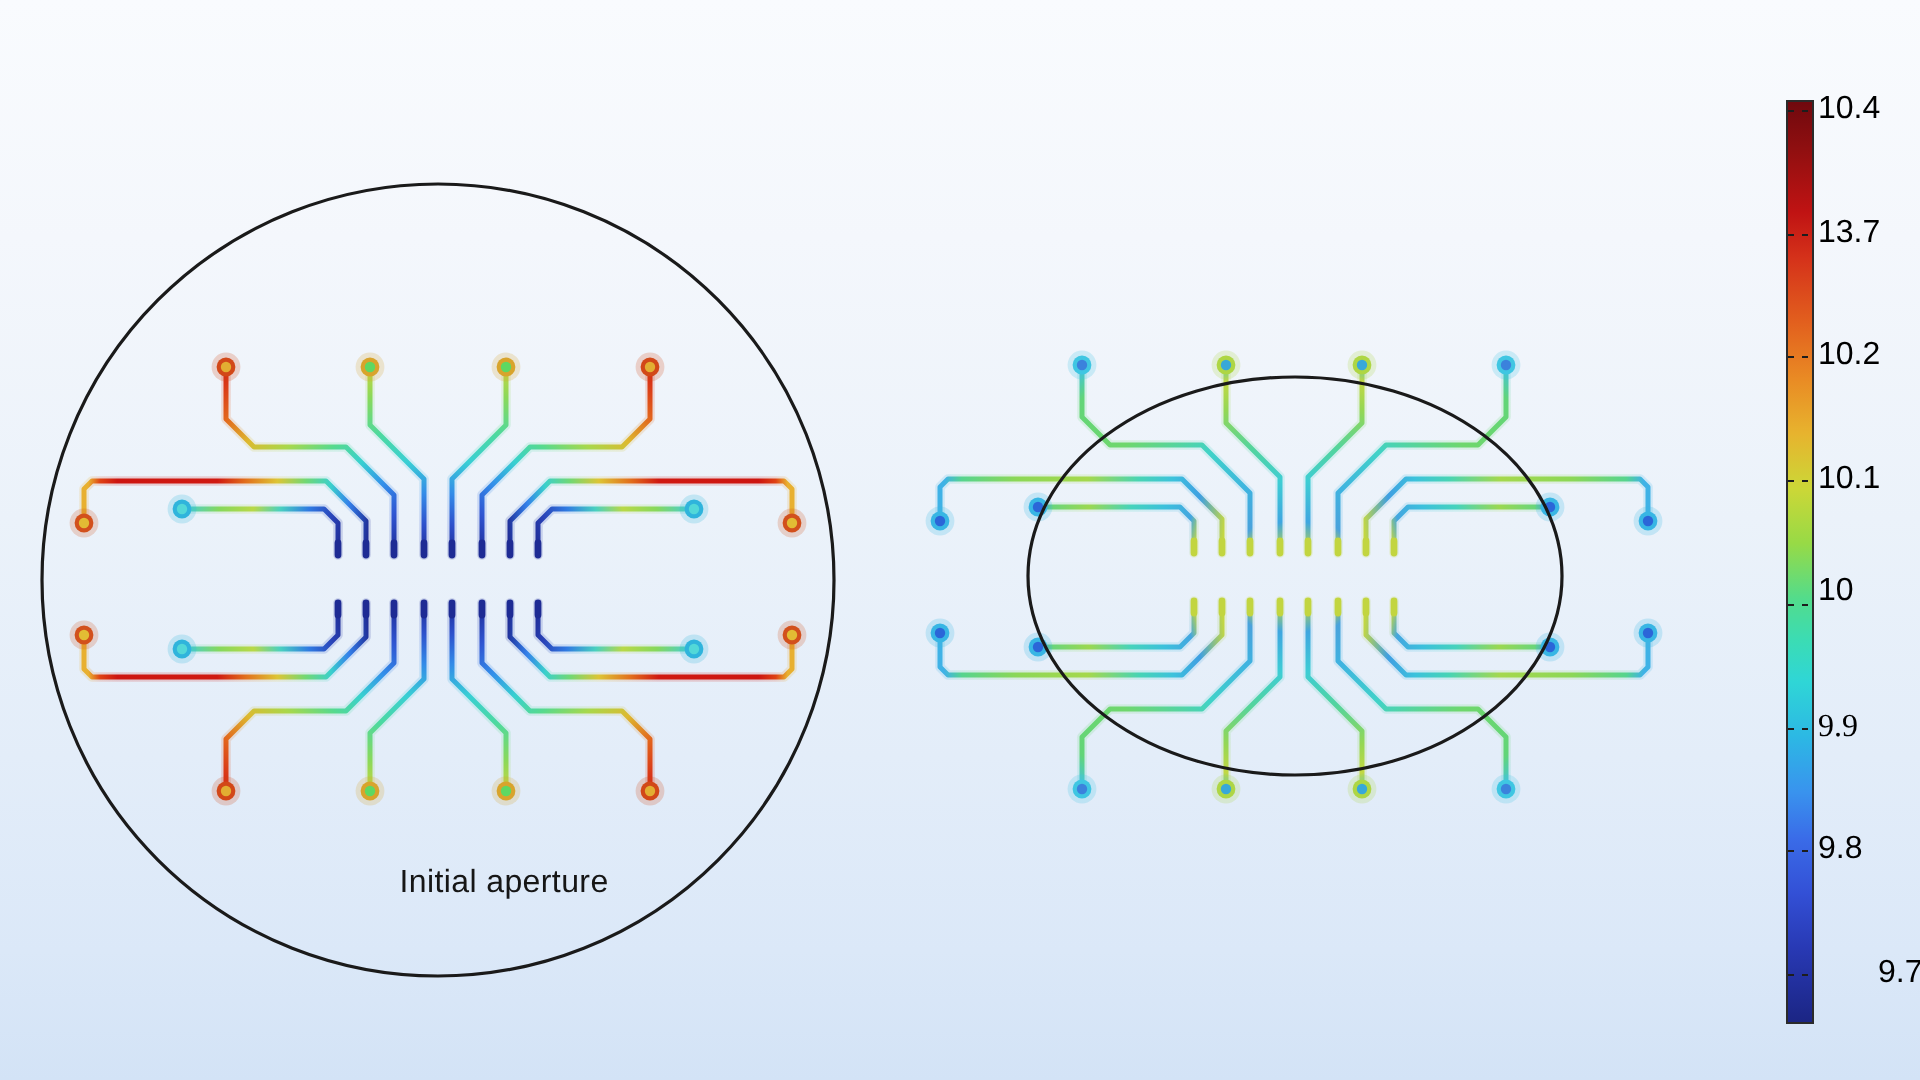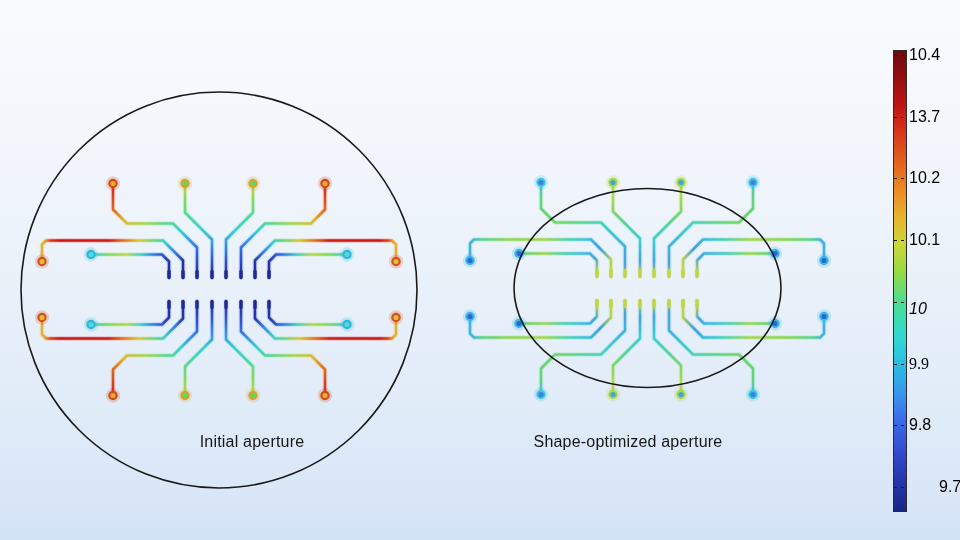--- a/index.html
+++ b/index.html
@@ -544,38 +544,37 @@
           <circle cx="681" cy="394.5" r="7.2" fill="#aed644" opacity="0.22"></circle>
           <circle cx="681" cy="394.5" r="4.7" fill="#aed644"></circle>
           <circle cx="681" cy="394.5" r="2.6" fill="#38a8d8"></circle>
         </g>
         <ellipse cx="647.5" cy="288" rx="133.5" ry="99.5" fill="none" stroke="#1a1a1a" stroke-width="1.6"></ellipse>
       </g>
     </svg>
 
   <div class="fig-label" id="fig-label-0" style="left: 208px; top: 433px; margin-left: 44px;">Initial aperture</div>
 
-  <div class="fig-label" id="fig-label-1" style="left: 628px; top: 433px;">Shape-optimized aperture</div>
 
   <div id="colorbar">
     <div id="cbar" style="left: 893px; top: 50px; width: 12px; height: 460px; background: linear-gradient(rgb(112, 9, 14) 0%, rgb(143, 15, 16) 5%, rgb(192, 19, 19) 12%, rgb(213, 50, 26) 17%, rgb(226, 96, 30) 24%, rgb(233, 138, 36) 30%, rgb(231, 179, 46) 36%, rgb(204, 215, 55) 42%, rgb(151, 218, 70) 48%, rgb(82, 220, 140) 54%, rgb(59, 220, 180) 58.5%, rgb(47, 214, 214) 63%, rgb(44, 184, 228) 69%, rgb(57, 147, 238) 75%, rgb(58, 108, 232) 80%, rgb(51, 80, 214) 86%, rgb(40, 57, 180) 92%, rgb(27, 37, 132) 100%);"></div>
     <div id="cbticks">
         <div class="cb-tick-label" style="left: 909px; top: 55px;">10.4</div>
         <div class="cb-dash" style="left: 894px; top: 55px;"></div>
         <div class="cb-dash" style="left: 901px; top: 55px;"></div>
         <div class="cb-tick-label" style="left: 909px; top: 116.7px;">13.7</div>
         <div class="cb-dash" style="left: 894px; top: 116.7px;"></div>
         <div class="cb-dash" style="left: 901px; top: 116.7px;"></div>
         <div class="cb-tick-label" style="left: 909px; top: 178.4px;">10.2</div>
         <div class="cb-dash" style="left: 894px; top: 178.4px;"></div>
         <div class="cb-dash" style="left: 901px; top: 178.4px;"></div>
         <div class="cb-tick-label" style="left: 909px; top: 240.1px;">10.1</div>
         <div class="cb-dash" style="left: 894px; top: 240.1px;"></div>
         <div class="cb-dash" style="left: 901px; top: 240.1px;"></div>
-        <div class="cb-tick-label" style="left: 909px; top: 309px; font-style: italic;">10</div>
+        <div class="cb-tick-label" style="left: 909px; top: 296px;">10</div>
         <div class="cb-dash" style="left: 894px; top: 301.8px;"></div>
         <div class="cb-dash" style="left: 901px; top: 301.8px;"></div>
         <div class="cb-tick-label" style="left: 909px; top: 363.5px; font-family: Liberation Serif, serif;">9.9</div>
         <div class="cb-dash" style="left: 894px; top: 363.5px;"></div>
         <div class="cb-dash" style="left: 901px; top: 363.5px;"></div>
         <div class="cb-tick-label" style="left: 909px; top: 425.2px;">9.8</div>
         <div class="cb-dash" style="left: 894px; top: 425.2px;"></div>
         <div class="cb-dash" style="left: 901px; top: 425.2px;"></div>
         <div class="cb-tick-label" style="left: 909px; top: 486.9px; margin-left: 30px;">9.7</div>
         <div class="cb-dash" style="left: 894px; top: 486.9px;"></div>

